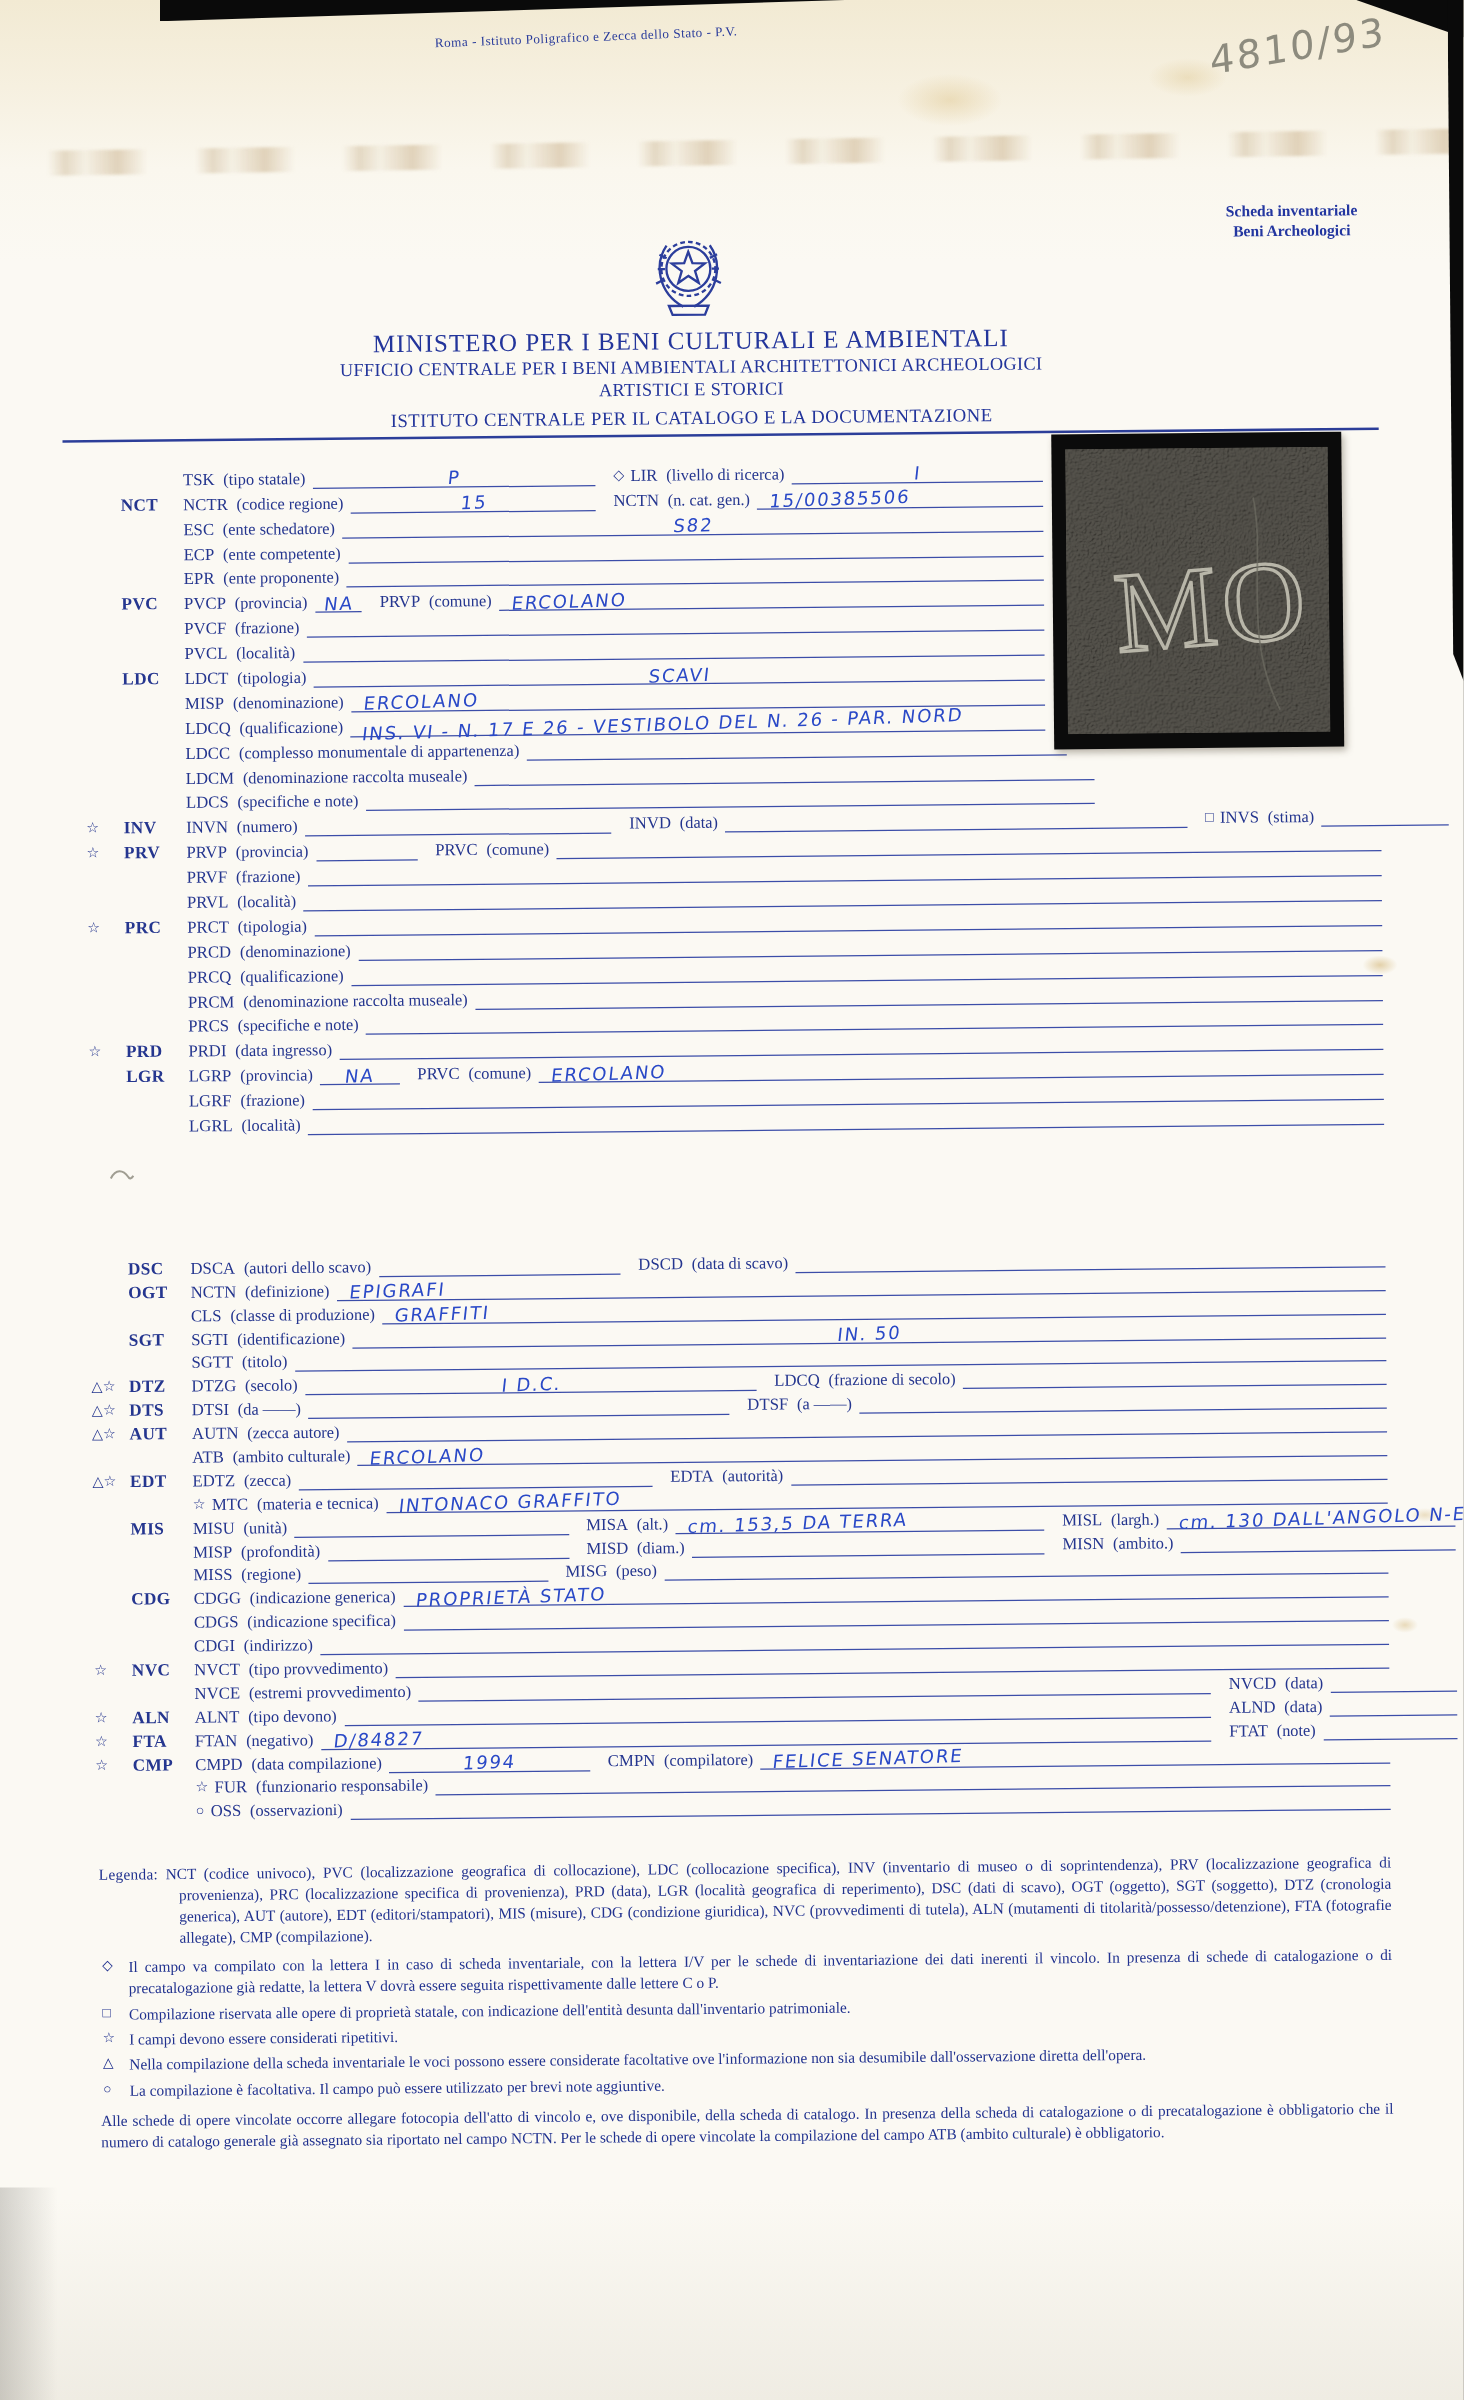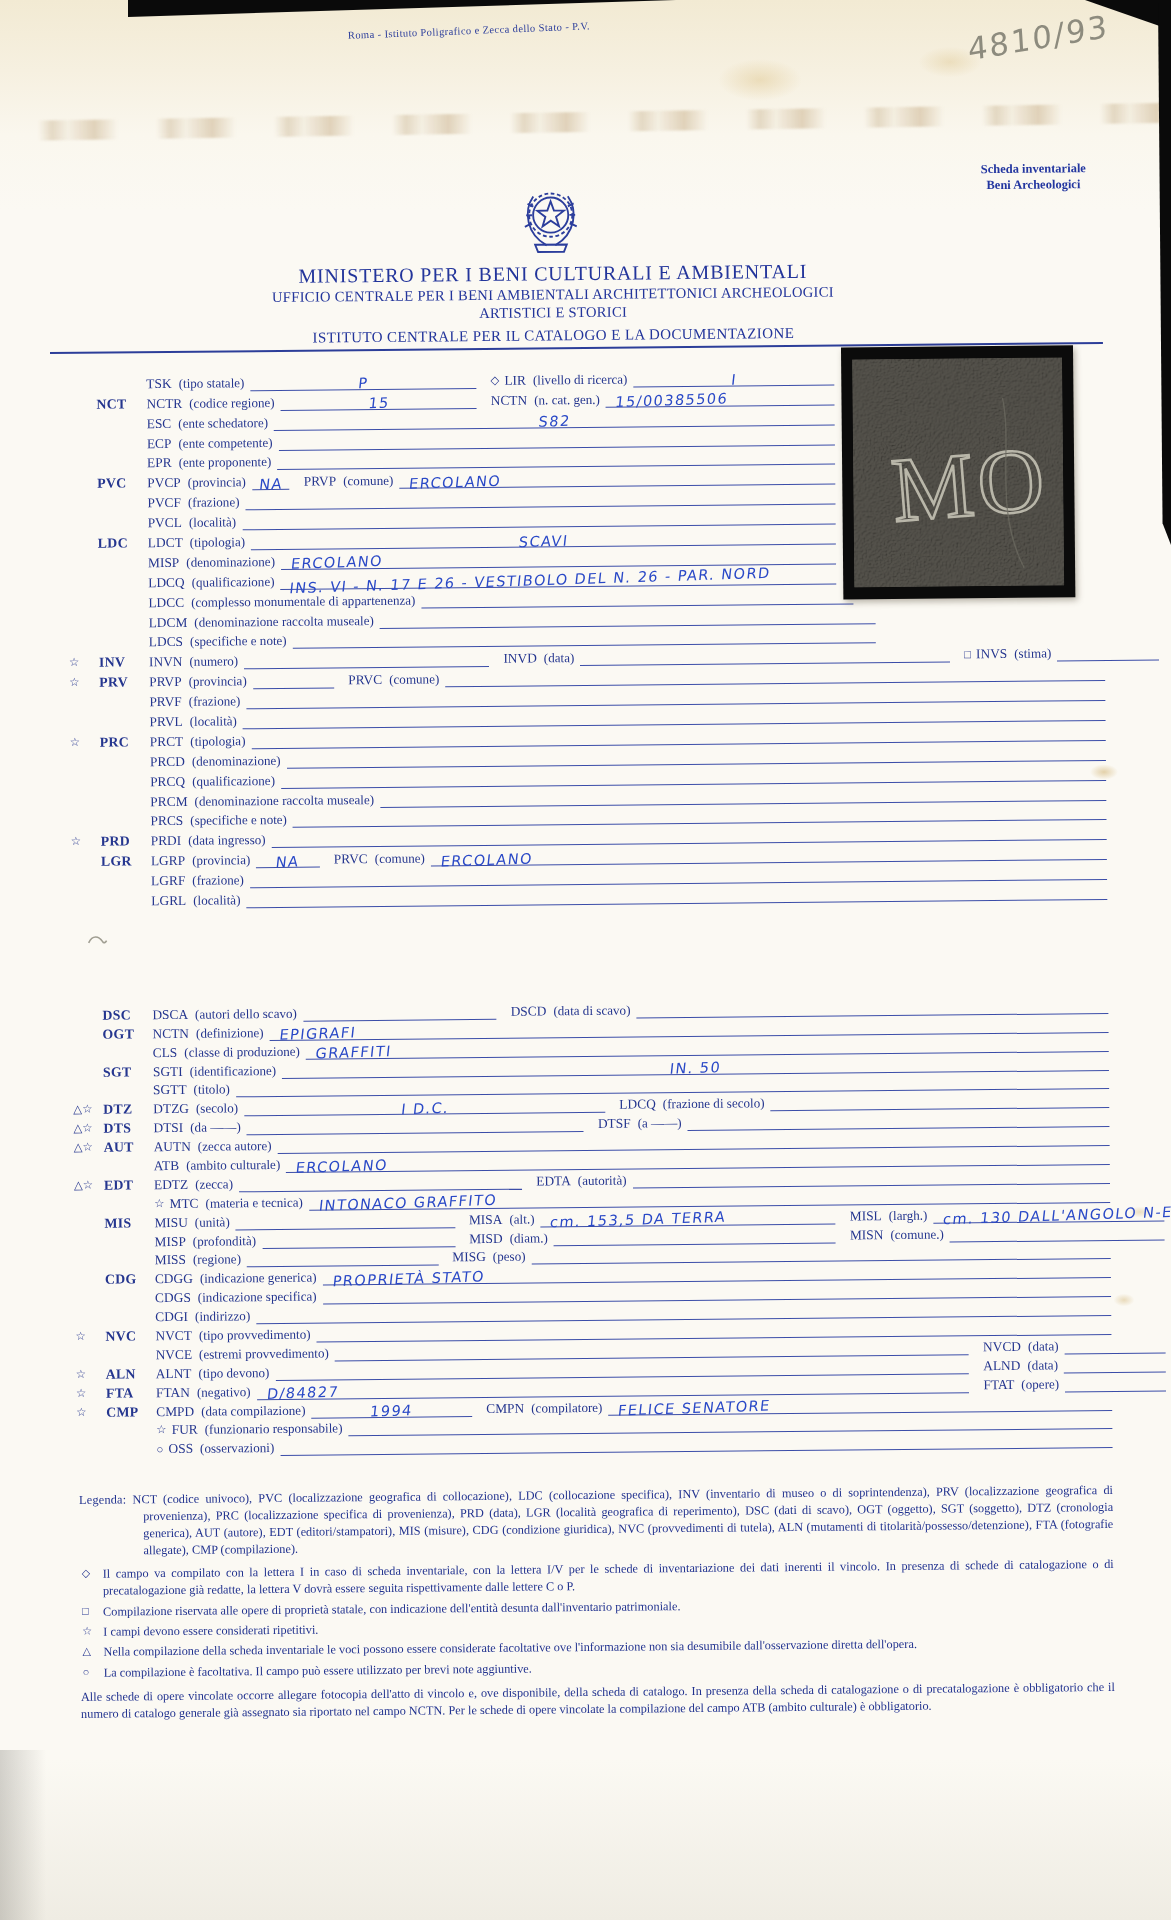--- a/index.html
+++ b/index.html
@@ -674,21 +674,21 @@
           </span>
           <span class="cell" style="flex-grow: 1.15; flex-basis: 0px;">
             <span class="code">MISD</span>
             <span class="lab">(diam.)</span>
             <span class="line">
               <span class="hw"></span>
             </span>
           </span>
           <span class="cell" style="flex-grow: 0.95; flex-basis: 0px;">
             <span class="code">MISN</span>
-            <span class="lab">(comune.)</span>
+            <span class="lab">(ambito.)</span>
             <span class="line">
               <span class="hw"></span>
             </span>
           </span>
         </div>
         <div class="frow" style="width: 95%;">
           <span class="mk"></span>
           <span class="sec"></span>
           <span class="cell" style="flex-grow: 0.95; flex-basis: 0px;">
             <span class="code">MISS</span>
@@ -790,21 +790,21 @@
           <span class="sec">FTA</span>
           <span class="cell" style="flex-grow: 3.4; flex-basis: 0px;">
             <span class="code">FTAN</span>
             <span class="lab">(negativo)</span>
             <span class="line" style="justify-content: flex-start;">
               <span class="hw" style="margin-left: 10px;">D/84827</span>
             </span>
           </span>
           <span class="cell" style="flex-grow: 0.75; flex-basis: 0px;">
             <span class="code">FTAT</span>
-            <span class="lab">(opere)</span>
+            <span class="lab">(note)</span>
             <span class="line">
               <span class="hw"></span>
             </span>
           </span>
         </div>
         <div class="frow" style="width: 95%;">
           <span class="mk">☆</span>
           <span class="sec">CMP</span>
           <span class="cell" style="flex-grow: 0.95; flex-basis: 0px;">
             <span class="code">CMPD</span>

